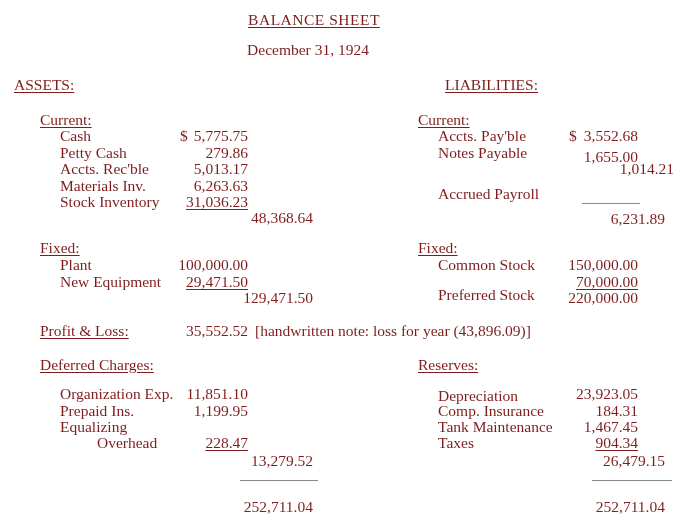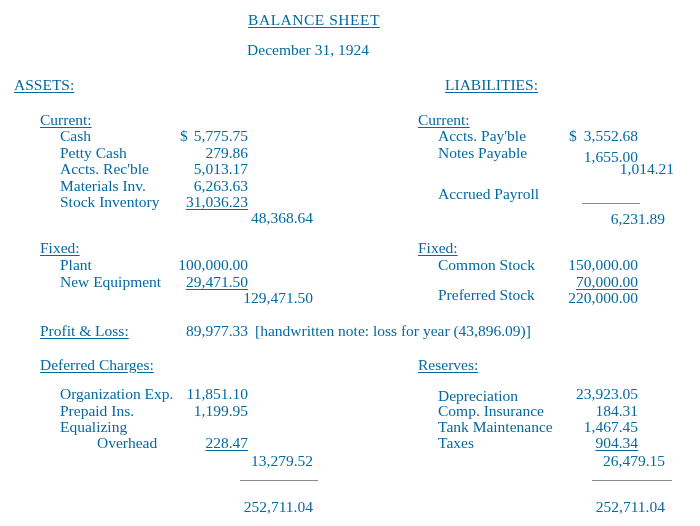--- a/index.html
+++ b/index.html
@@ -4,21 +4,21 @@
 <style>
   html, body { margin: 0; padding: 0; background: #ffffff; }
   .page {
     position: relative;
     width: 700px;
     height: 526px;
     background: #ffffff;
     font-family: "Liberation Serif", "DejaVu Serif", serif;
     font-size: 15.5px;
     line-height: 17px;
-    color: #0369a1;
+    color: #7f1d1d;
     overflow: hidden;
   }
   .abs  { position: absolute; white-space: nowrap; }
   .ctr  { position: absolute; text-align: center; white-space: nowrap; }
   .ul   { text-decoration: underline; text-underline-offset: 2px; }
   
   .amtL { position: absolute; left: 148px; width: 100px; text-align: right; white-space: nowrap; }
   .subL { position: absolute; left: 213px; width: 100px; text-align: right; white-space: nowrap; }
   .amtR { position: absolute; left: 538px; width: 100px; text-align: right; white-space: nowrap; }
   .subR { position: absolute; left: 565px; width: 100px; text-align: right; white-space: nowrap; }
@@ -61,21 +61,21 @@
 
   <span class="abs" style="left:60px; top:256px;font-family:Liberation Serif, serif;">Plant</span>
   <span class="amtL" style="top:256px;">100,000.00</span>
 
   <span class="abs" style="left:60px; top:273px;">New Equipment</span>
   <span class="amtL ul" style="top:273px;">29,471.50</span>
 
   <span class="subL" style="top:289px;">129,471.50</span>
 
   <span class="abs ul" style="left:40px; top:322px;">Profit &amp; Loss:</span>
-  <span class="amtL" style="top:322px;">89,977.33</span>
+  <span class="amtL" style="top:322px;">35,552.52</span>
   <span class="abs" style="left:255px; top:322px;">[handwritten note: loss for year (43,896.09)]</span>
 
   <span class="abs" style="left:60px; top:385px;">Organization Exp.</span>
 
   <span class="abs ul" style="left:40px; top:356px;">Deferred Charges:</span>
   <span class="amtL" style="top:385px;">11,851.10</span>
 
   <span class="abs" style="left:60px; top:402px;">Prepaid Ins.</span>
   <span class="amtL" style="top:402px;">1,199.95</span>
 

